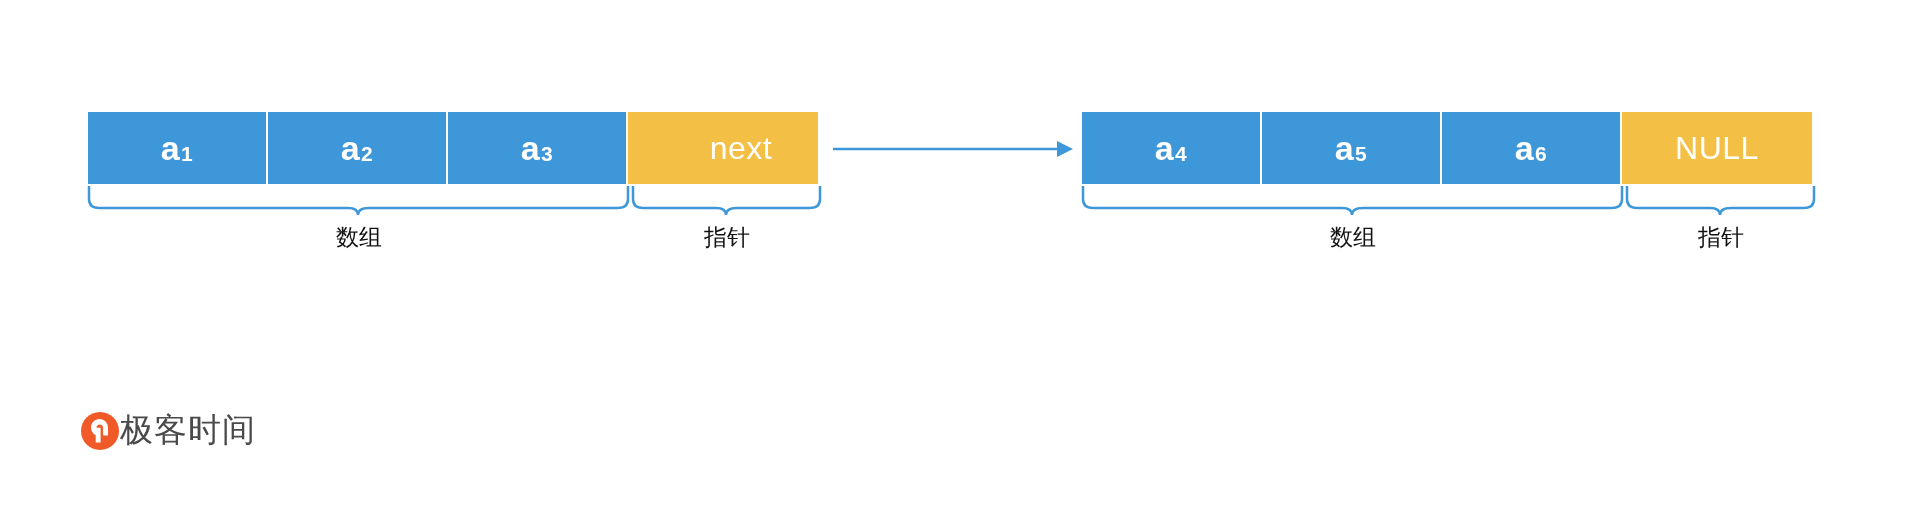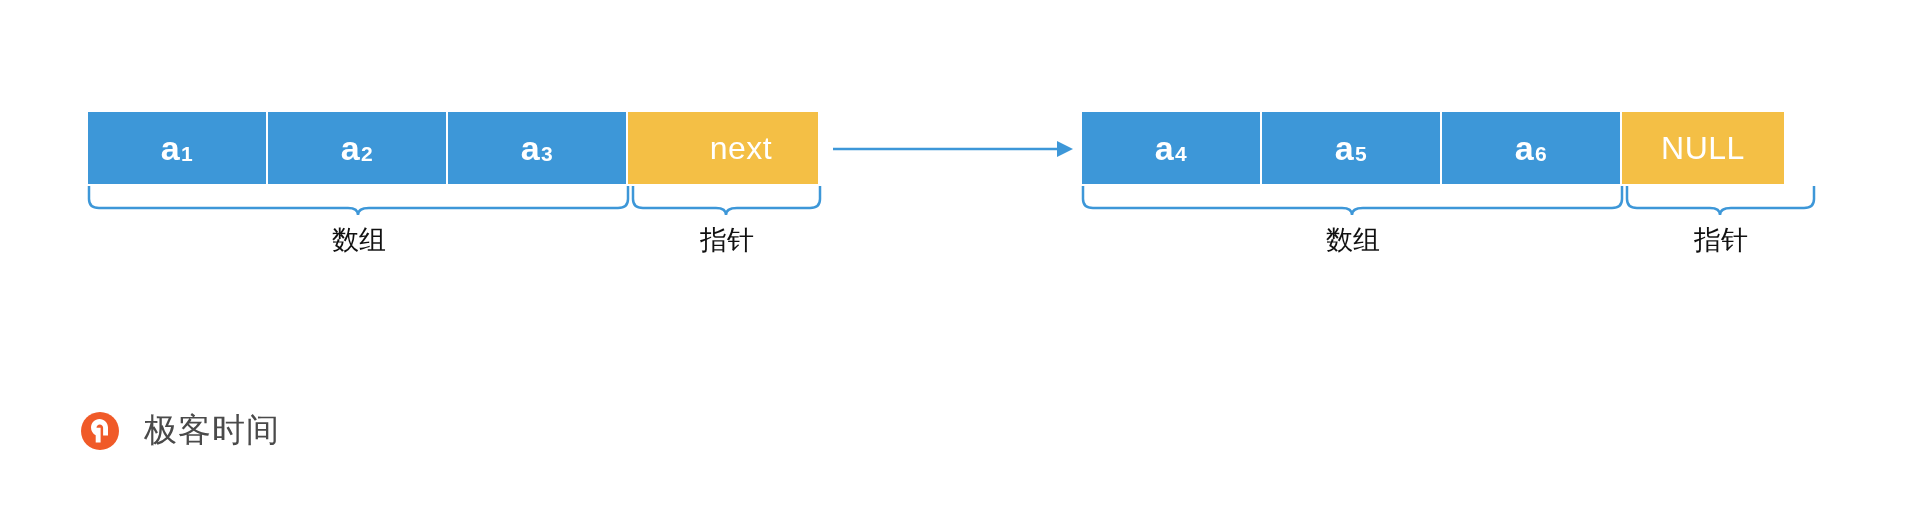--- a/index.html
+++ b/index.html
@@ -63,39 +63,39 @@
   #node-1 .c1 { width: 180px; }
   #node-1 .c2 { width: 180px; }
   #node-1 .c3 { width: 180px; }
   #node-1 .cp { width: 190px; padding-left: 36px; }
 
   
   #node-2 { left: 1082px; top: 112px; }
   #node-2 .c1 { width: 180px; }
   #node-2 .c2 { width: 180px; }
   #node-2 .c3 { width: 180px; }
-  #node-2 .cp { width: 162px; }
+  #node-2 .cp { width: 190px; }
 
   
   .brace-svg {
     position: absolute;
     overflow: visible;
   }
   .brace-path {
     fill: none;
     stroke: #3d97d8;
     stroke-width: 2.5;
   }
 
   
   .brace-label {
     position: absolute;
     text-align: center;
     color: #111111;
-    font-size: 27px;
+    font-size: 23px;
     font-family: "DejaVu Sans", "Liberation Sans", sans-serif;
     white-space: nowrap;
   }
 
   
   .arrow-svg {
     position: absolute;
     overflow: visible;
   }
   .arrow-line {
@@ -114,21 +114,21 @@
     display: flex;
     align-items: center;
   }
   .logo-mark {
     width: 40px;
     height: 40px;
     position: relative;
     flex: none;
   }
   .logo-text {
-    margin-left: 24px;
+    margin-left: 0;
     font-size: 33px;
     color: #4a4a4a;
     font-family: "DejaVu Sans", "Liberation Sans", sans-serif;
     letter-spacing: 1px;
   }
 </style>
 </head>
 <body>
 
 <div class="canvas">

